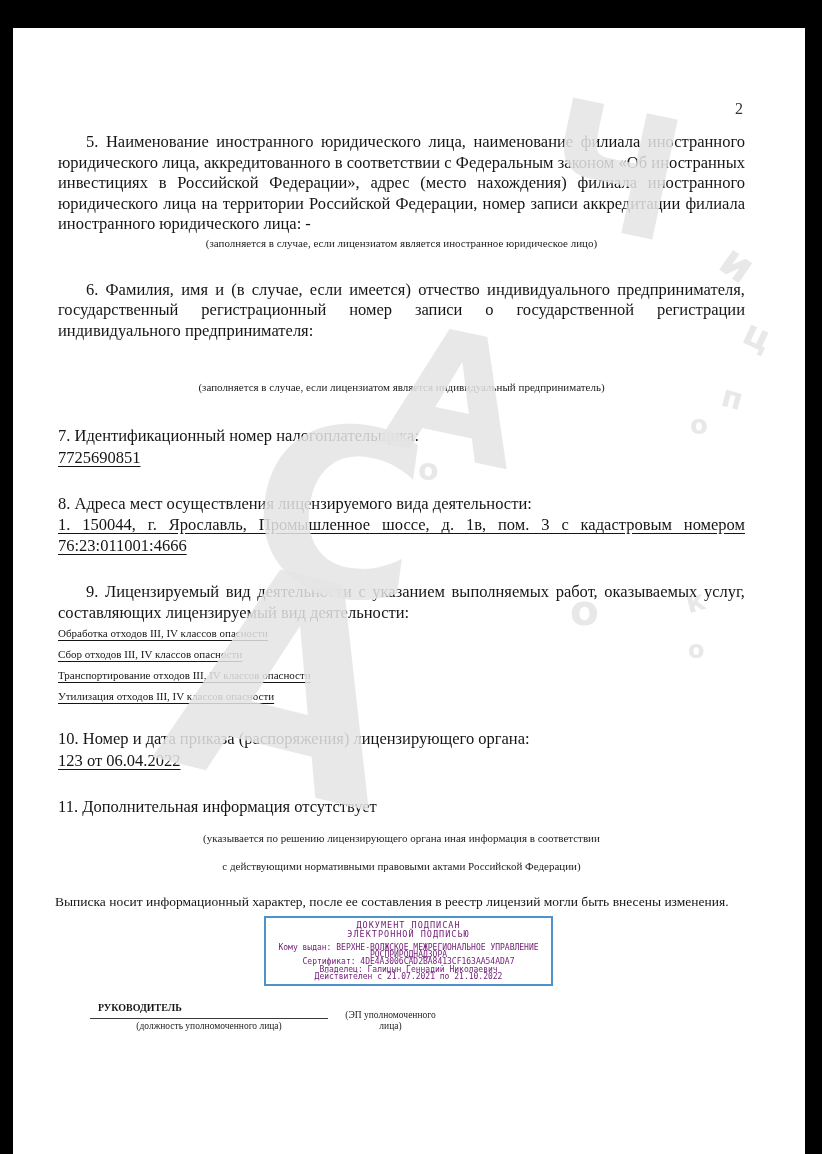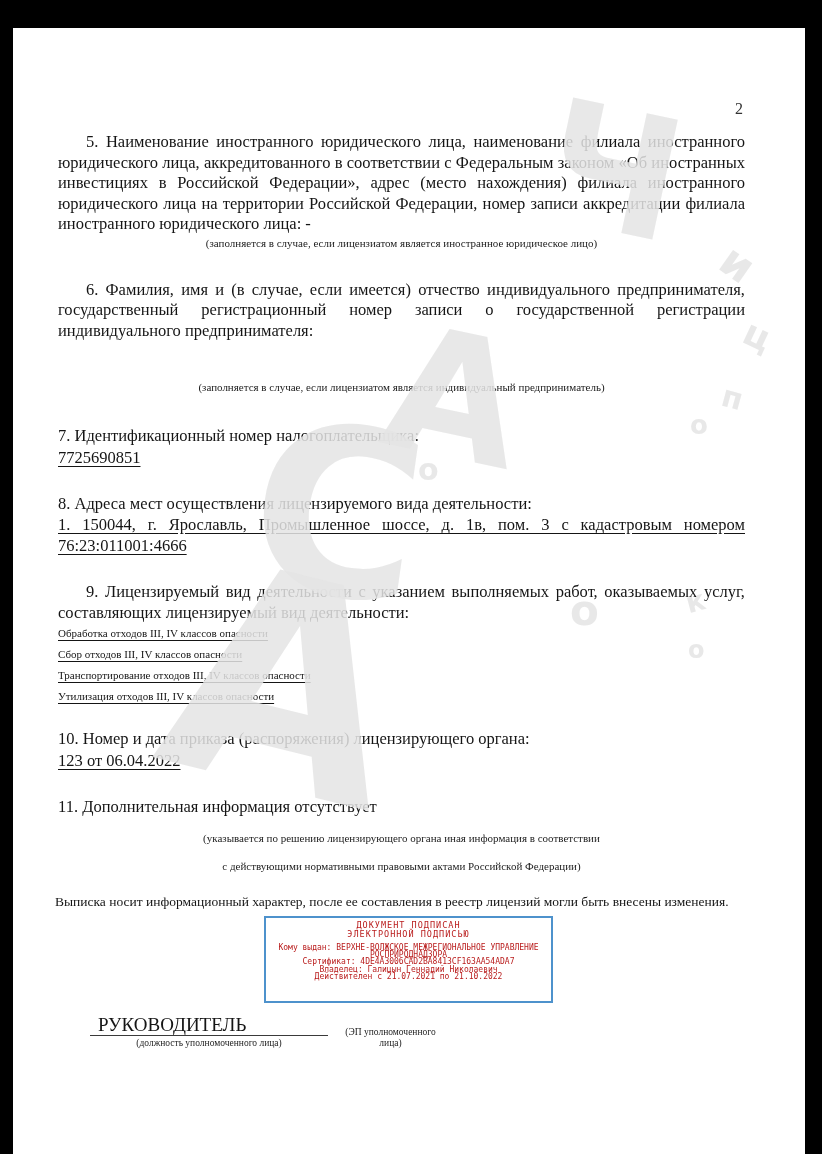--- a/index.html
+++ b/index.html
@@ -63,42 +63,43 @@
     font-size:13.5px;
     line-height:19.5px;
     text-align:justify;
     margin:20px -25px 0 -3px;
   }
   .stamp{
     width:289px;
     margin:4px 0 0 206px;
     border:2px solid #4e92cc;
     box-sizing:border-box;
-    padding:3px 4px 20px 4px;
-    color:#b91c1c;
+    padding:3px 4px 3px 4px;
+    color:#701a75;
     font-family:"DejaVu Sans Mono","Liberation Mono",monospace;
     text-align:center;
   }
   .stamp-title{ font-size:8.5px; line-height:9px; letter-spacing:1px; }
   .stamp-body{ margin-top:5px; font-size:8px; line-height:7.4px; }
   .stamp-line{ white-space:normal; }
   .sig-row{
     display:flex;
     align-items:flex-end;
     margin-top:14px;
   }
   .sig-col{ box-sizing:border-box; }
   .sig-col-left{ width:238px; margin-left:32px; }
   .sig-col-mid{ width:115px; margin-left:5px; }
   .sig-col-right{ width:234px; margin-left:30px; }
   .sig-value{
-    font-size:19px;
+    font-size:10px;
     line-height:16px;
     padding:0 0 2px 8px;
     white-space:nowrap;
+    font-weight:bold;
   }
   .sig-line{ border-bottom:1.5px solid #3a3a3a; }
   .sig-caption{
     font-size:9.5px;
     line-height:11px;
     padding-top:2px;
     color:#1c1c1c;
   }
   .cap-center{ text-align:center; }
   .cap-left{ text-align:left; padding-left:2px; }

